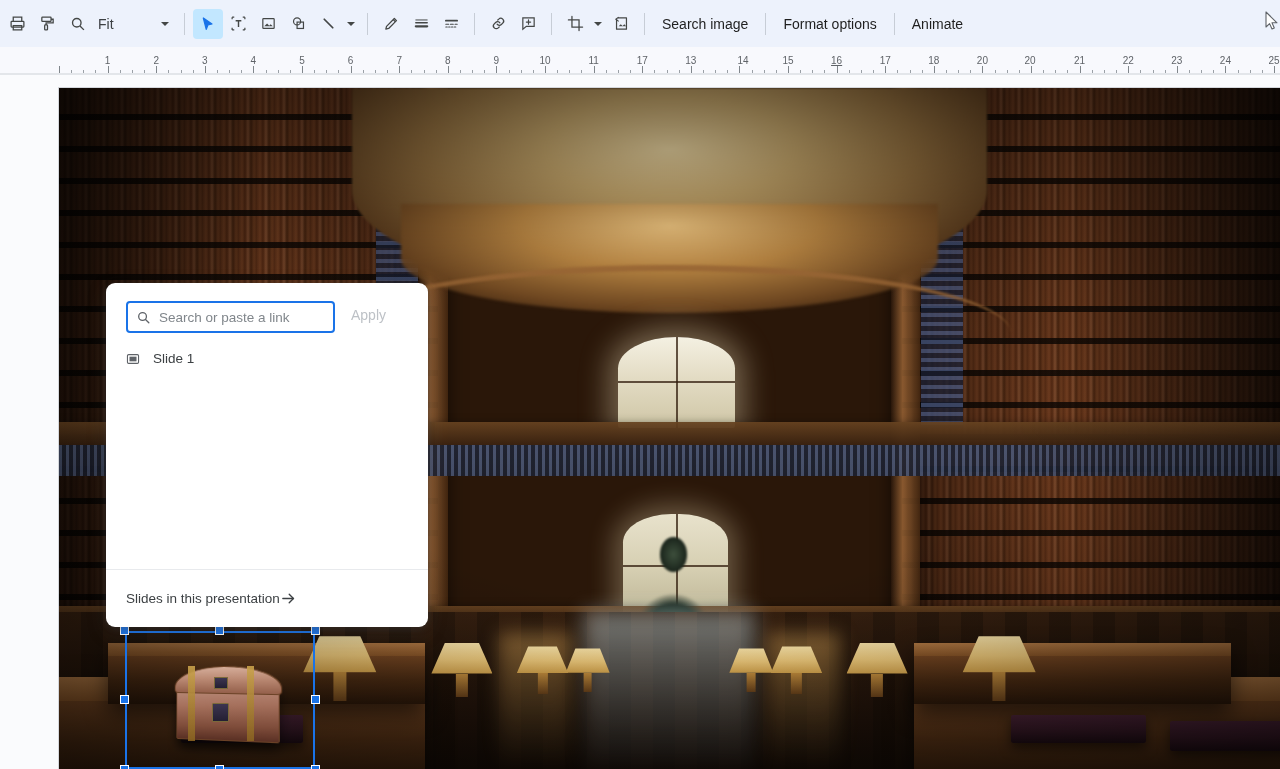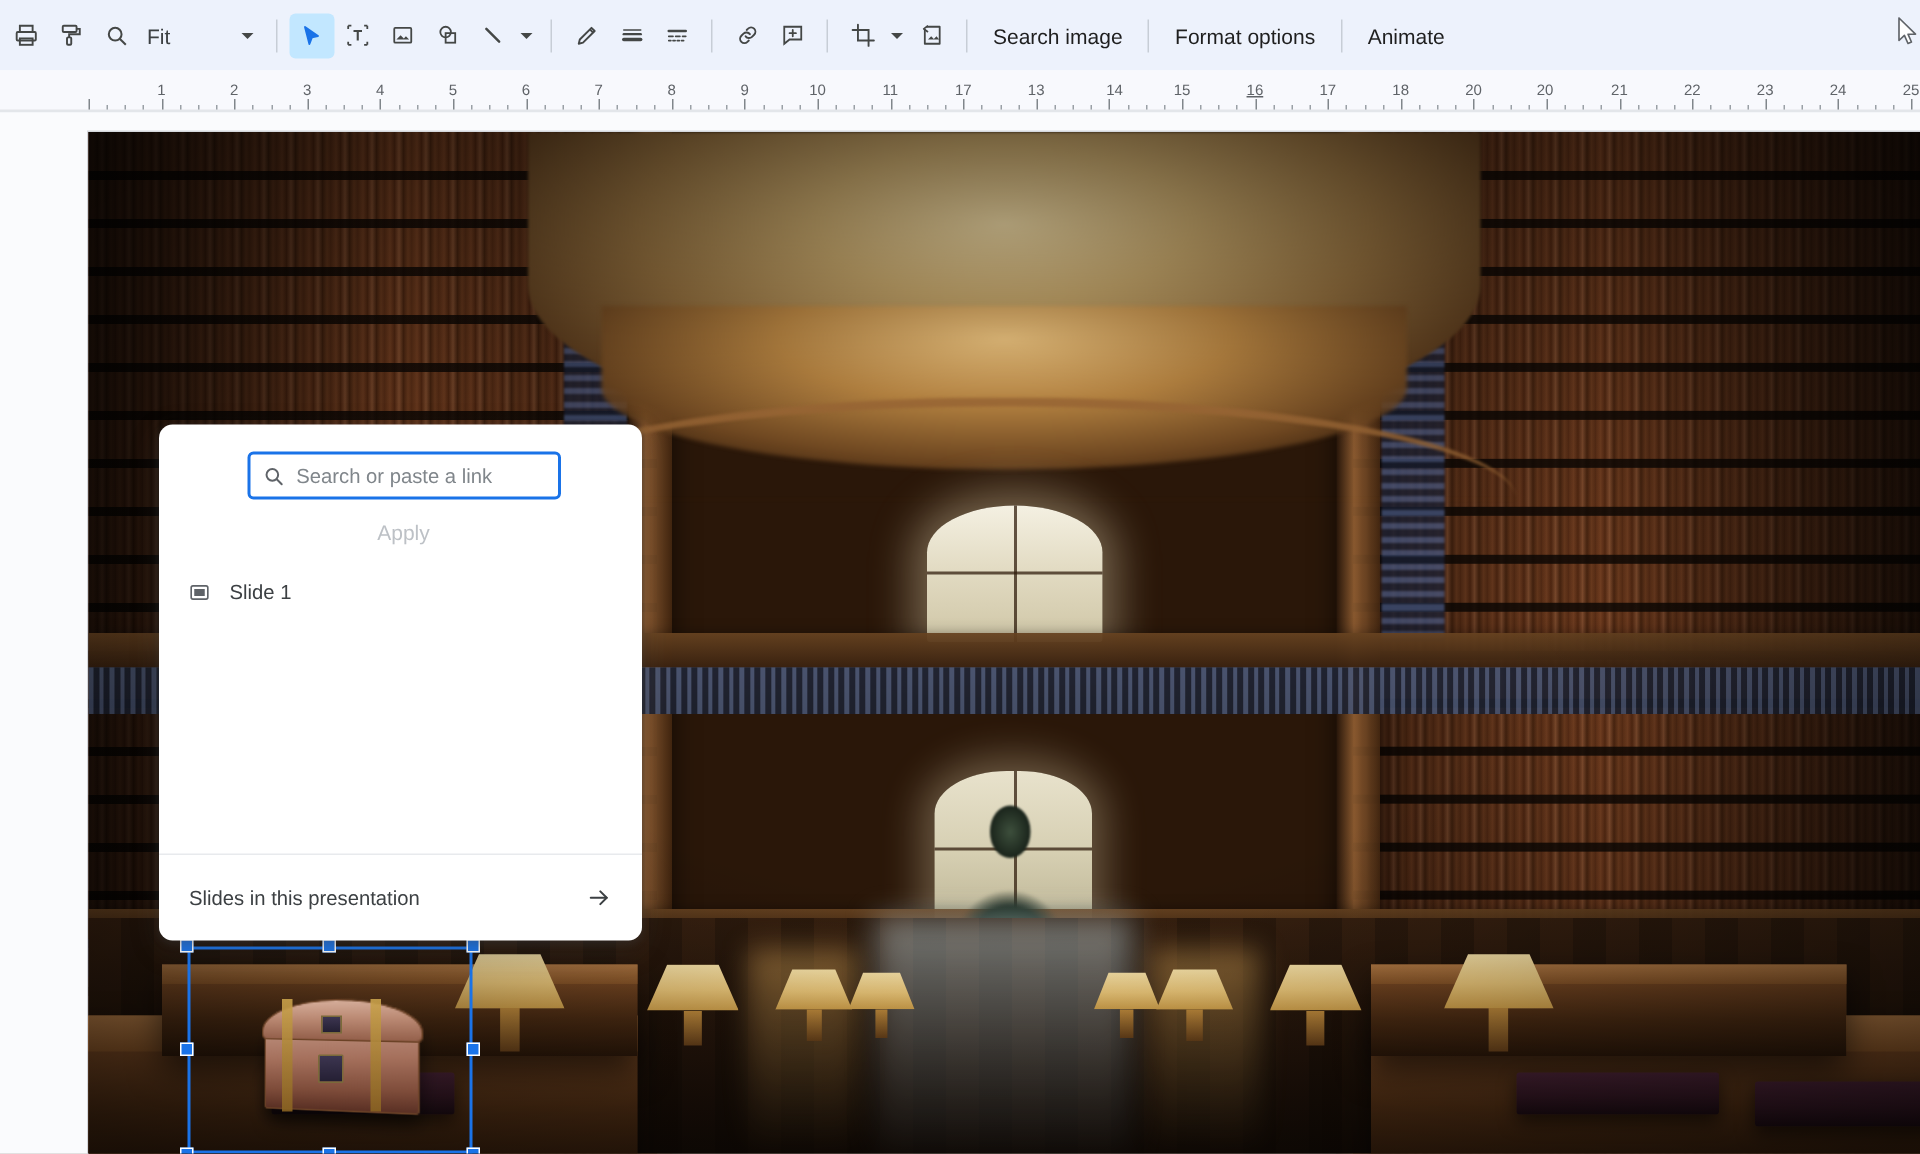--- a/index.html
+++ b/index.html
@@ -312,24 +312,23 @@
   .link-dialog {
     position: absolute; left: 106px; top: 283px;
     width: 322px; height: 344px;
     background: #ffffff;
     border-radius: 9px;
     box-shadow: 0 2px 6px rgba(60,64,67,0.28), 0 6px 20px rgba(60,64,67,0.22);
     display: flex; flex-direction: column;
     overflow: hidden;
   }
   .ld-top {
-    display: flex; align-items: center;
+    display: flex; 
     padding: 18px 16px 10px 20px;
     gap: 8px;
-    flex-direction: column;
   }
   .ld-search {
     flex: 0 0 auto;
     width: 209px; height: 32px;
     border: 2px solid #1a73e8;
     border-radius: 4px;
     display: flex; align-items: center;
     padding: 0 8px;
     gap: 8px;
     background: #fff;
@@ -355,21 +354,21 @@
     height: 27px;
     padding: 0 20px;
     gap: 13px;
   }
   .ld-item-icon { flex: 0 0 auto; display: flex; color: #5f6368; }
   .ld-item-label { font-size: 13.5px; color: #3c4043; white-space: nowrap; }
   .ld-footer {
     flex: 0 0 auto;
     height: 58px;
     border-top: 1px solid #e8eaed;
-    display: flex; align-items: center; justify-content: space-between;
+    display: flex; align-items: center; justify-content: flex-start;
     padding: 0 20px;
   }
   .ld-footer-label { font-size: 13.5px; color: #3c4043; }
   .ld-footer-arrow { color: #3c4043; display: flex; }
 
   
   .cursor-ptr { position: absolute; left: 1265px; top: 11px; }
 </style>
 </head>
 <body>

